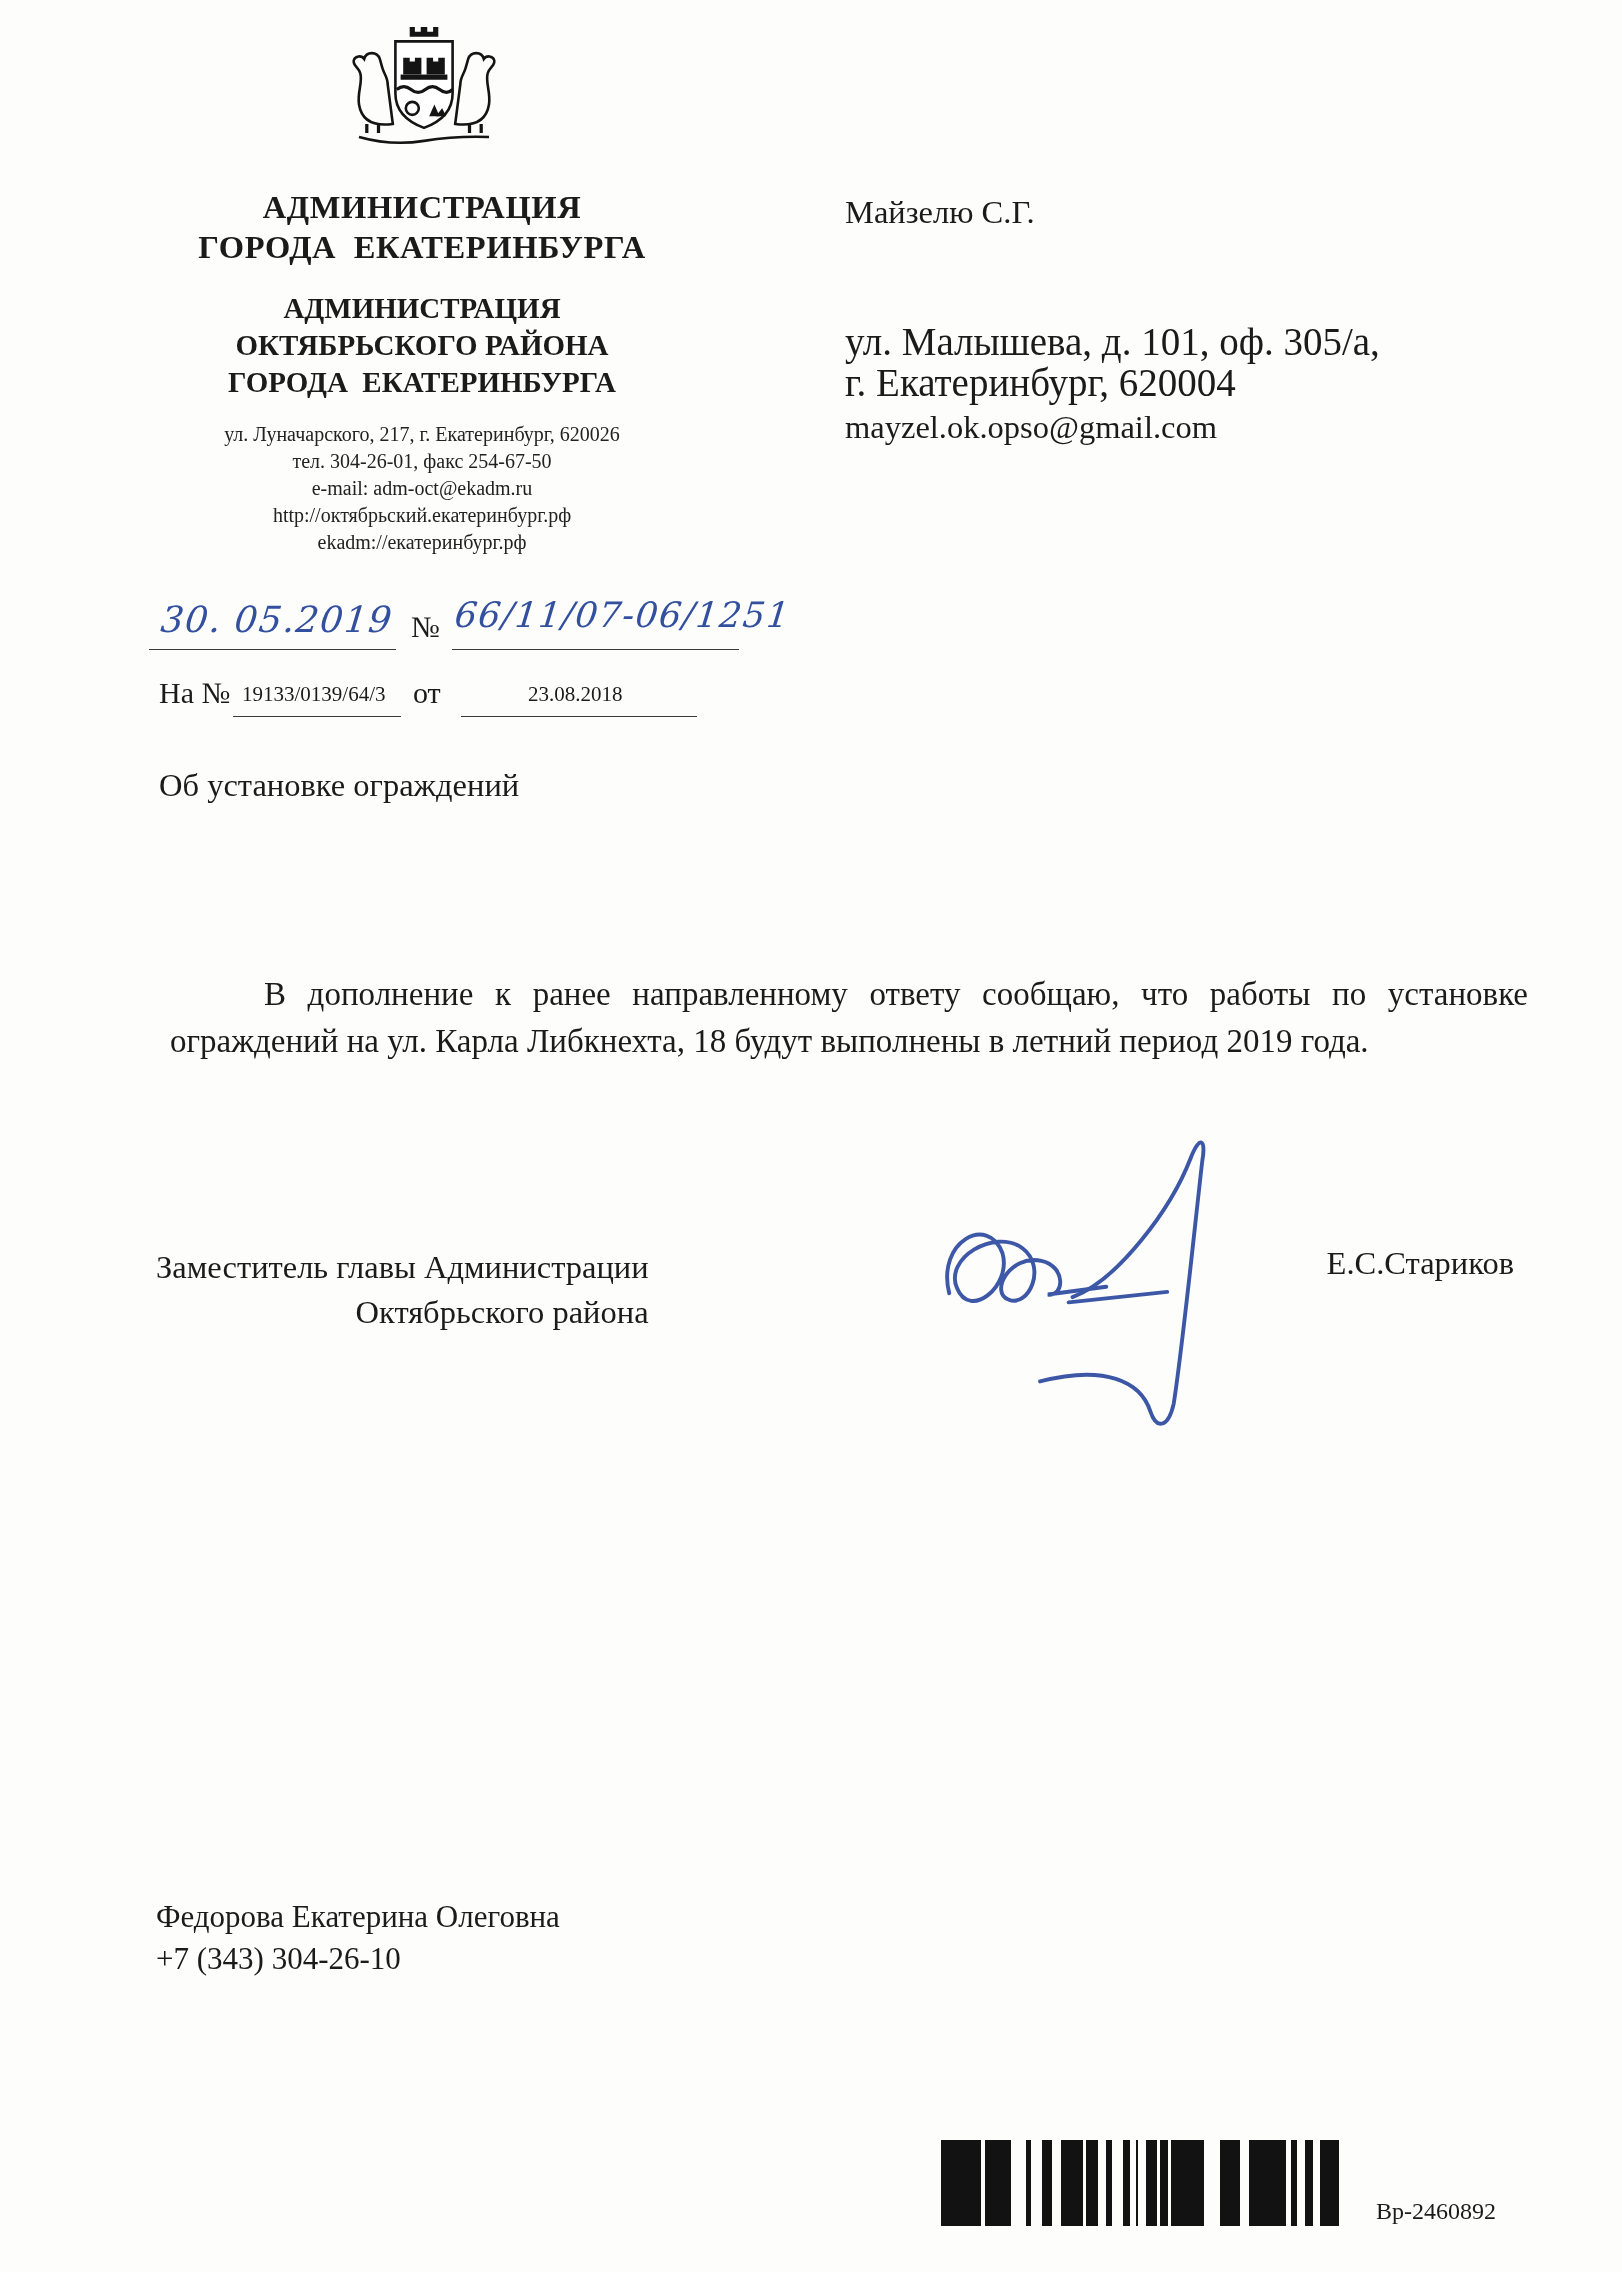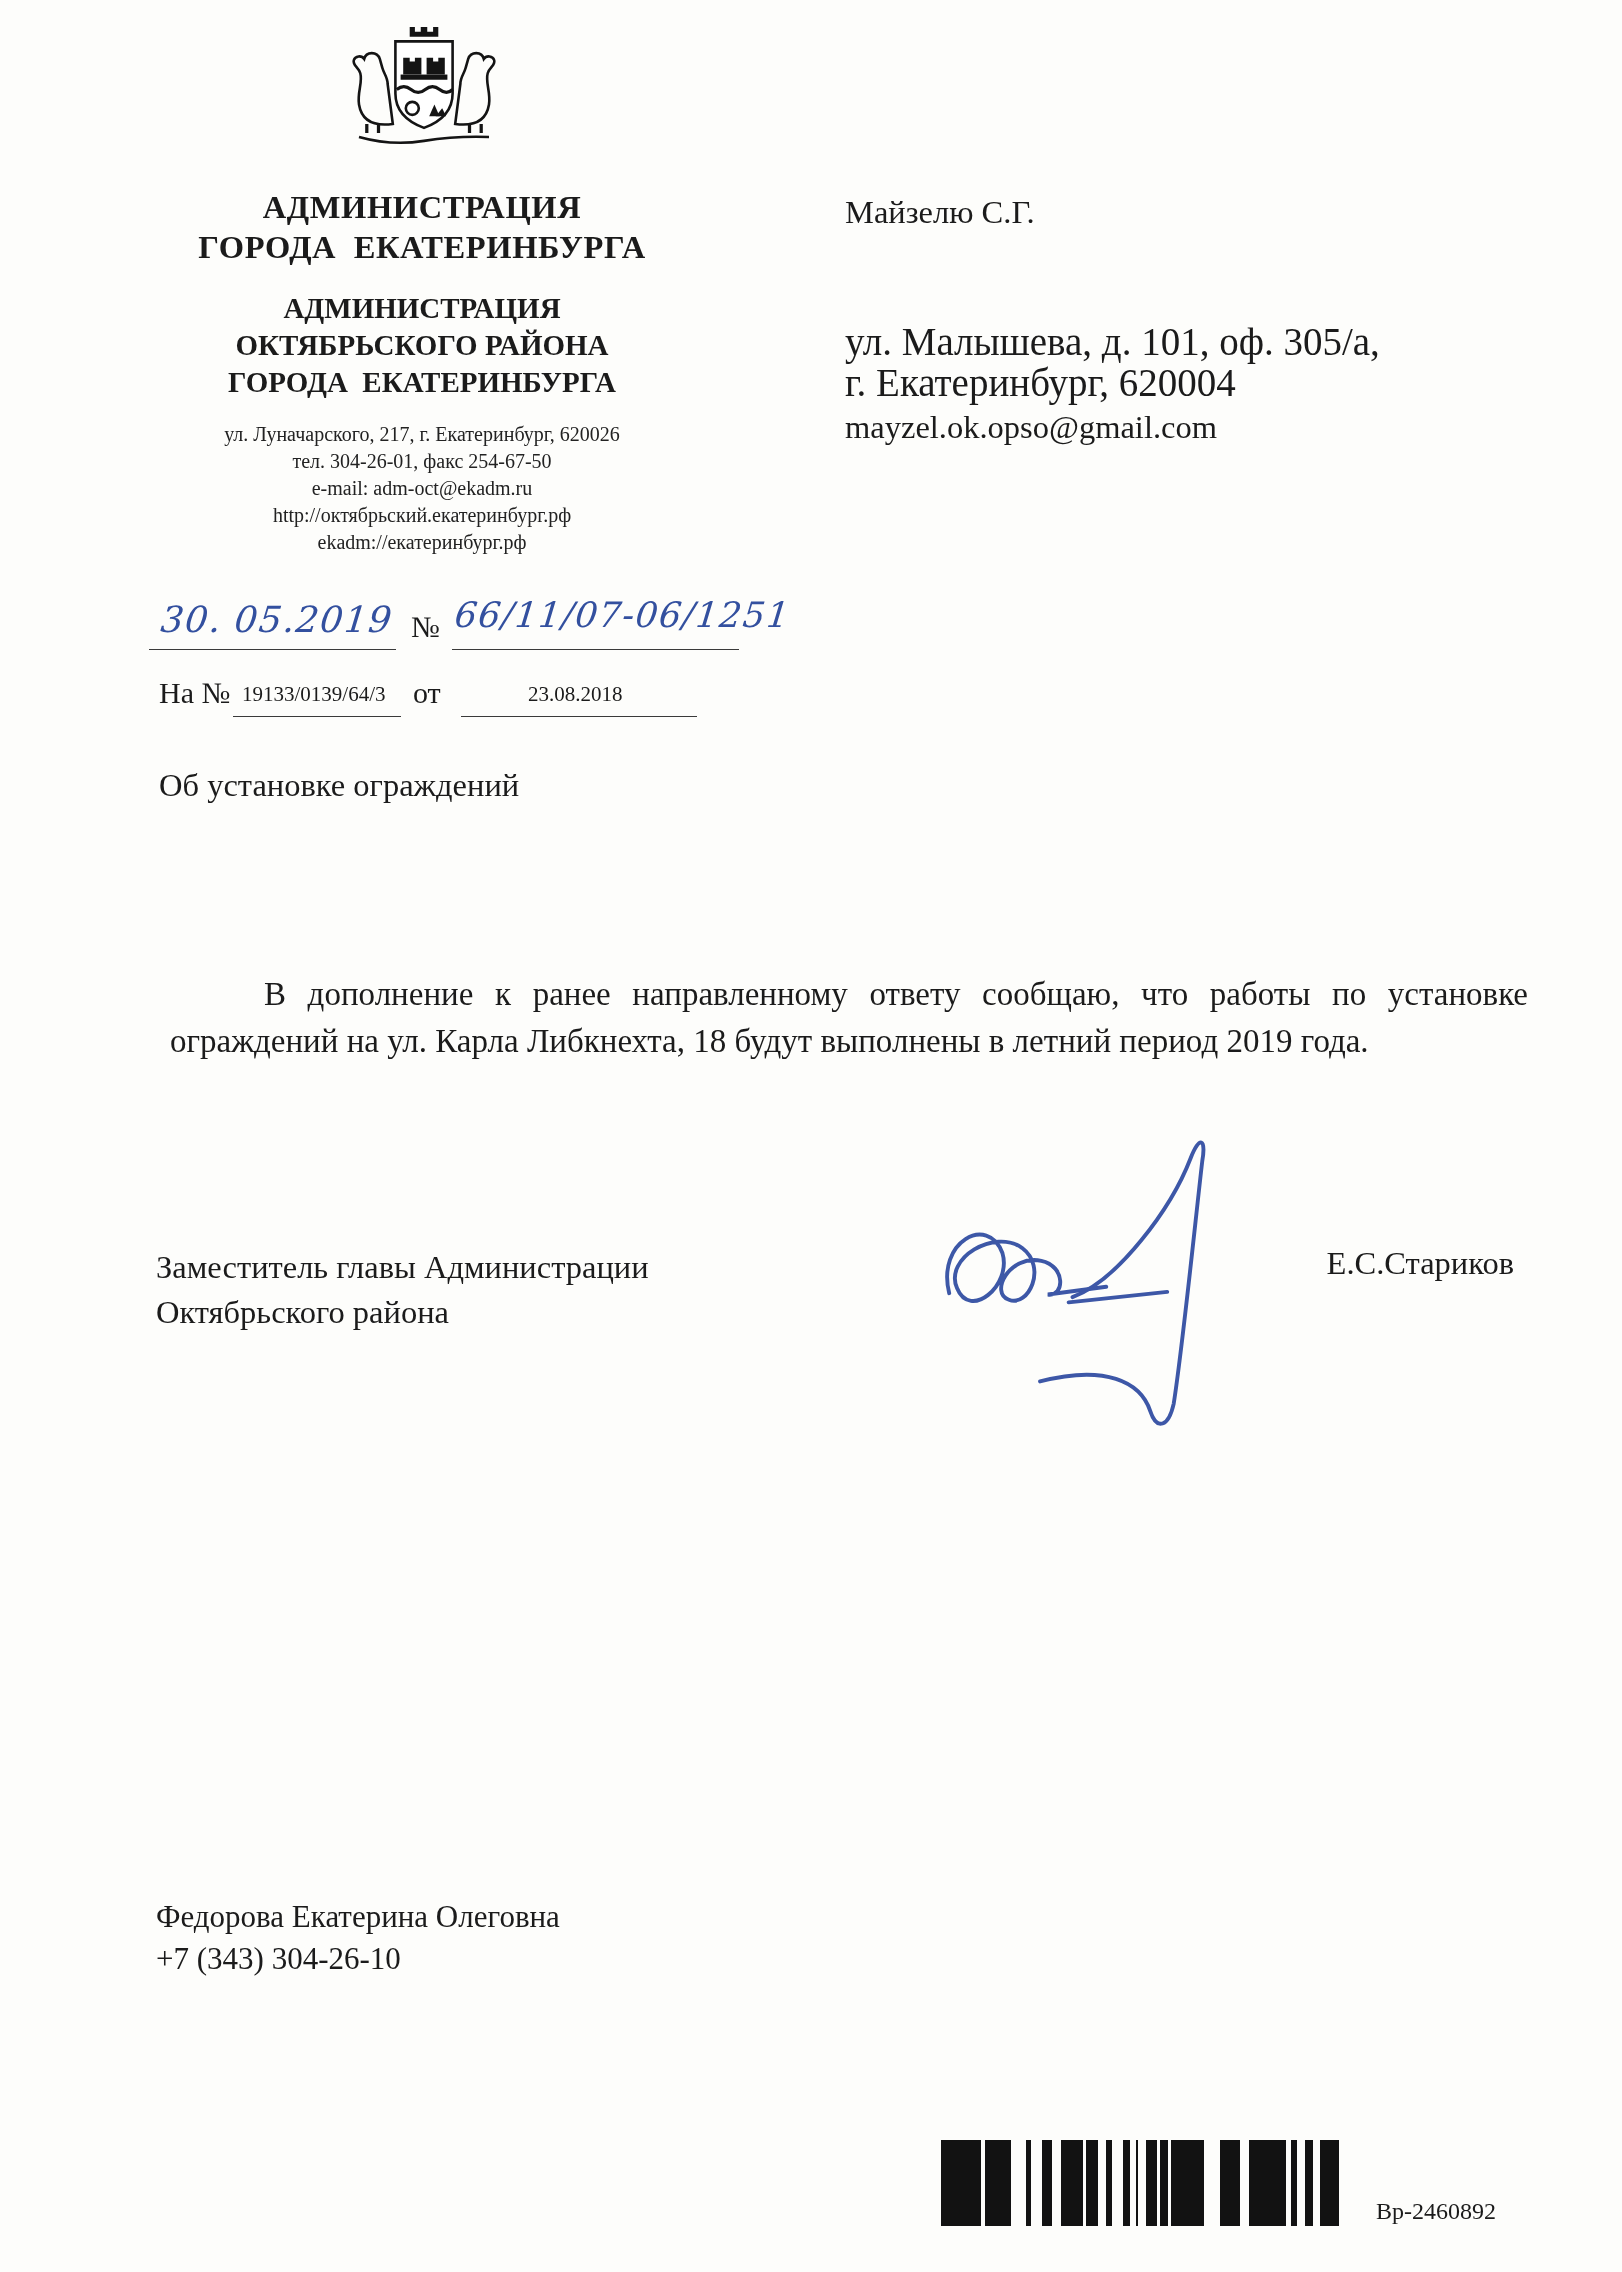--- a/index.html
+++ b/index.html
@@ -70,21 +70,21 @@
   .subject    { left: 159px; top: 767px; font-size: 32.5px; }
   .salutation { left: 156px; top: 889px; width: 1358px; text-align: center; font-size: 32.5px; }
   .body-par   {
     left: 156px; top: 971px; width: 1358px;
     font-size: 33px; line-height: 47px;
     text-align: justify; text-align-last: left;
     text-indent: 94px;
     margin-left: 14px;
   }
 
-  .sign-position { left: 156px; top: 1245px; font-size: 32.5px; line-height: 45px; }
+  .sign-position { left: 156px; top: 1245px; font-size: 32.5px; line-height: 45px; text-align: right; }
   .sign-name     { left: 156px; top: 1245px; width: 1358px; text-align: right; font-size: 32.5px; }
   .signature-svg { left: 910px; top: 1131px; width: 325px; height: 305px; }
 
   .contact { left: 156px; top: 1896px; font-size: 31px; line-height: 42px; }
 
   
   .barcode {
     left: 941px; top: 2140px; width: 411px; height: 86px;
     font-size: 0; white-space: nowrap; overflow: hidden;
     background: #fdfdfb;

